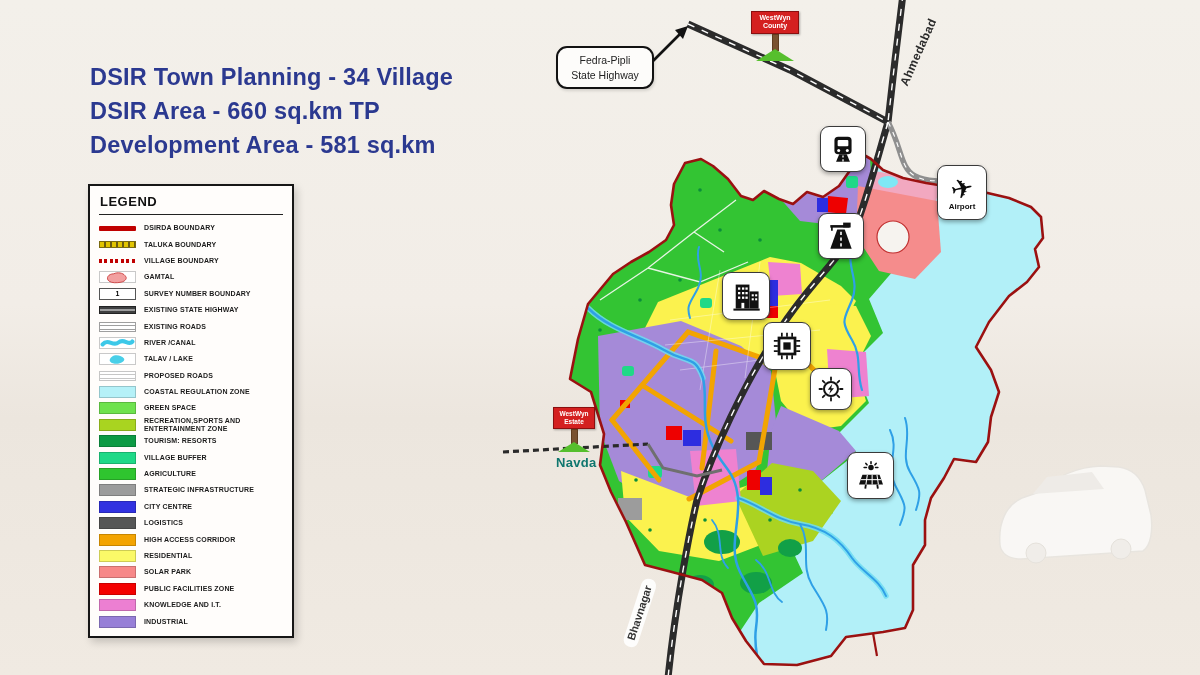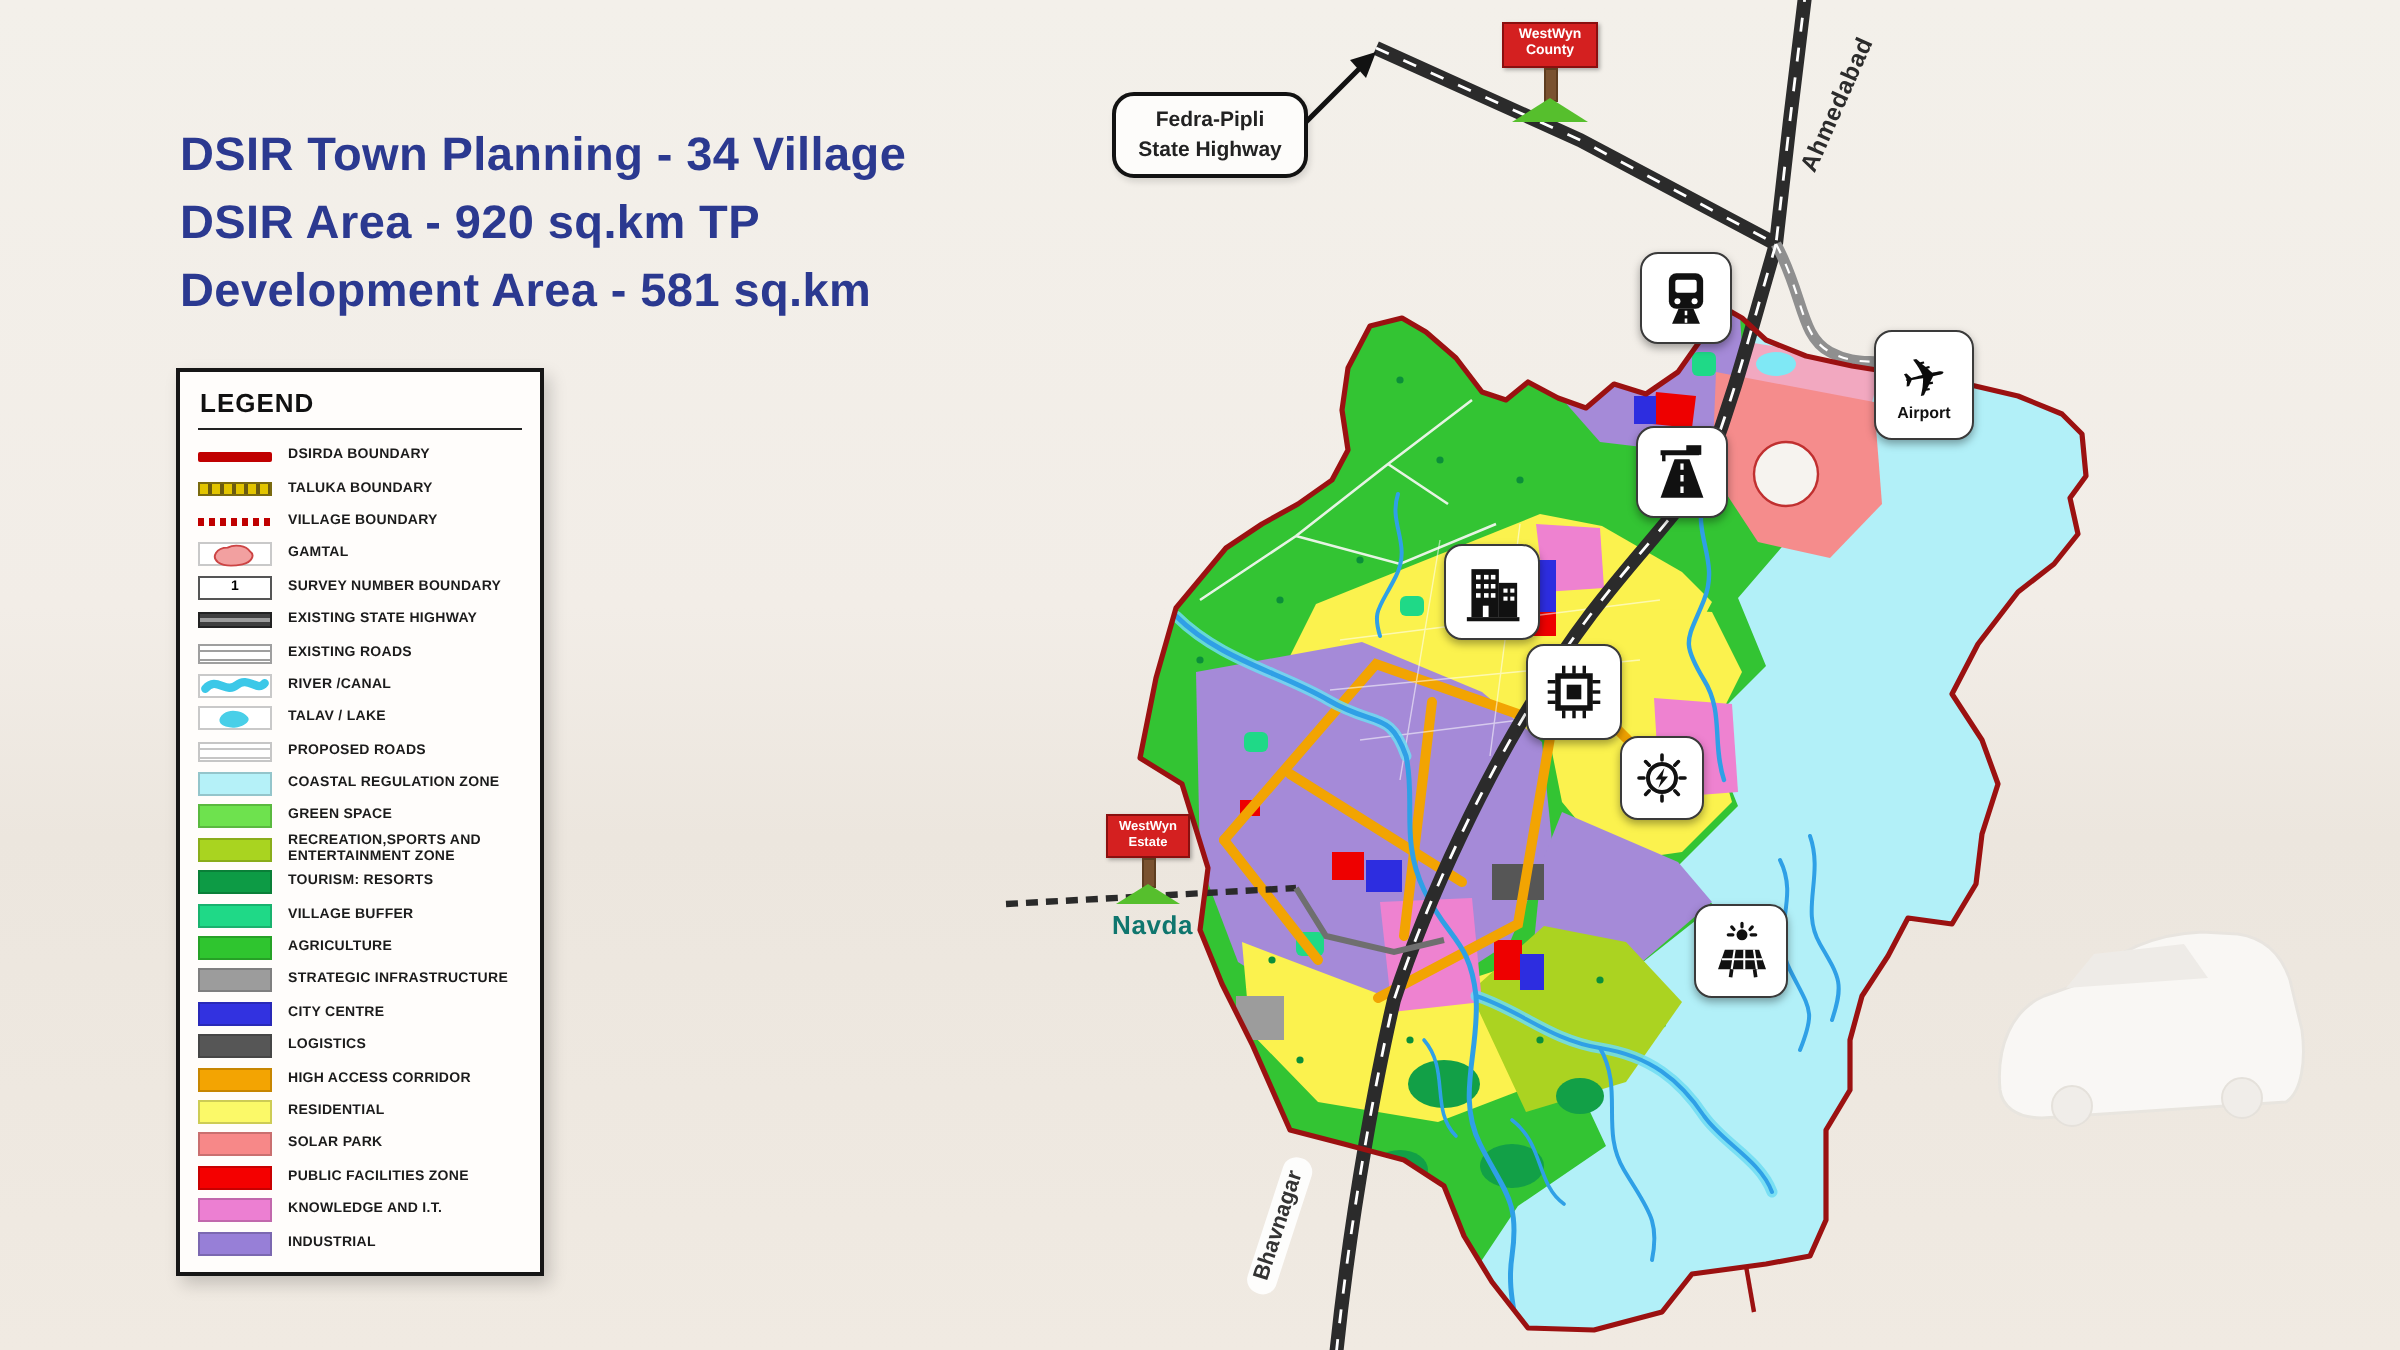--- a/index.html
+++ b/index.html
@@ -5,34 +5,34 @@
   html,body{margin:0;padding:0;}
   body{
     width:1200px;height:675px;position:relative;overflow:hidden;
     font-family:"Liberation Sans",sans-serif;
     background:linear-gradient(180deg,#f3f0ea 0%,#f2ede7 45%,#ece6de 62%,#f0eae2 100%);
   }
   
   .title-block{position:absolute;left:90px;top:60px;width:420px;
     font-size:23.5px;line-height:34px;font-weight:600;color:var(--title-color,#2b3990);letter-spacing:.2px;}
   
-  .legend{position:absolute;left:88px;top:184px;width:184px;background:#fffdfb;
+  .legend{position:absolute;left:88px;top:184px;width:206px;background:#fffdfb;
     border:2px solid #161616;box-shadow:3px 4px 8px rgba(0,0,0,.18);
     padding:7px 9px 6px 9px;box-sizing:border-box;}
   .legend-heading{font-size:13px;font-weight:bold;letter-spacing:.5px;color:#111;
     border-bottom:1.6px solid #222;padding:1px 0 5px 1px;margin-bottom:5px;}
   .legend-row{display:flex;align-items:center;gap:8px;min-height:16.4px;}
   .sw{width:37px;height:12px;flex:none;box-sizing:border-box;position:relative;display:flex;align-items:center;justify-content:center;}
   .sw.whitebox{background:#fff;border:1px solid #c9c9c9;}
   .legend-label{font-size:7px;font-weight:bold;color:#1b1b1b;line-height:1.15;letter-spacing:.15px;}
   
   .map-svg{position:absolute;left:0;top:0;}
   .callout{position:absolute;left:556px;top:46px;width:88px;background:#fdfcfa;
     border:2px solid #121212;border-radius:11px;padding:5px 3px;text-align:center;
-    font-size:10.5px;font-weight:bold;color:#222;line-height:1.4;box-shadow:1px 2px 3px rgba(0,0,0,.12);}
+    font-size:10.5px;font-weight:normal;color:#222;line-height:1.4;box-shadow:1px 2px 3px rgba(0,0,0,.12);}
   .signpost{position:absolute;display:flex;flex-direction:column;align-items:center;}
   .signboard{background:#d42020;border:1.5px solid #8a0f0f;color:#fff;font-weight:bold;
     text-align:center;line-height:1.2;padding:2px 3px;box-shadow:1px 1px 2px rgba(0,0,0,.3);width:100%;box-sizing:border-box;}
   .signpost .post{width:5px;background:#7a5230;border:0.5px solid #5e3d20;}
   .signpost .mound{width:0;height:0;border-left:19px solid transparent;border-right:19px solid transparent;border-bottom:12px solid #56bf2d;margin-top:-2px;}
   .map-label{position:absolute;font-weight:bold;color:#2b2b2b;white-space:nowrap;}
   .icon-box{position:absolute;background:#fff;border:1.6px solid #3a3a3a;border-radius:9px;
     display:flex;flex-direction:column;align-items:center;justify-content:center;
     box-shadow:0 2px 4px rgba(0,0,0,.35);}
   .icon-box svg{display:block;}
@@ -191,21 +191,21 @@
   <path d="M 873,633 L 877,656" fill="none" style="stroke:var(--zc-boundary,#9b1111)" stroke-width="2.2"></path>
 
   <g>
     <path d="M 646,68 L 681,33" stroke="#121212" stroke-width="2.6" fill="none"></path>
     <polygon points="688,26 683,39 675,30" fill="#121212"></polygon>
   </g>
 </svg>
 
 <div class="title-block">
   <div>DSIR Town Planning - 34 Village</div>
-  <div>DSIR Area - 920 sq.km TP</div>
+  <div>DSIR Area - 660 sq.km TP</div>
   <div>Development Area - 581 sq.km</div>
 </div>
 
 <div class="legend">
   <div class="legend-heading">LEGEND</div>
   <div id="legend-items">
       <div class="legend-row">
         <div class="sw">
           <span style="display:block;width:100%;height:5px;background:#c00000;border-radius:1px"></span>
         </div>

